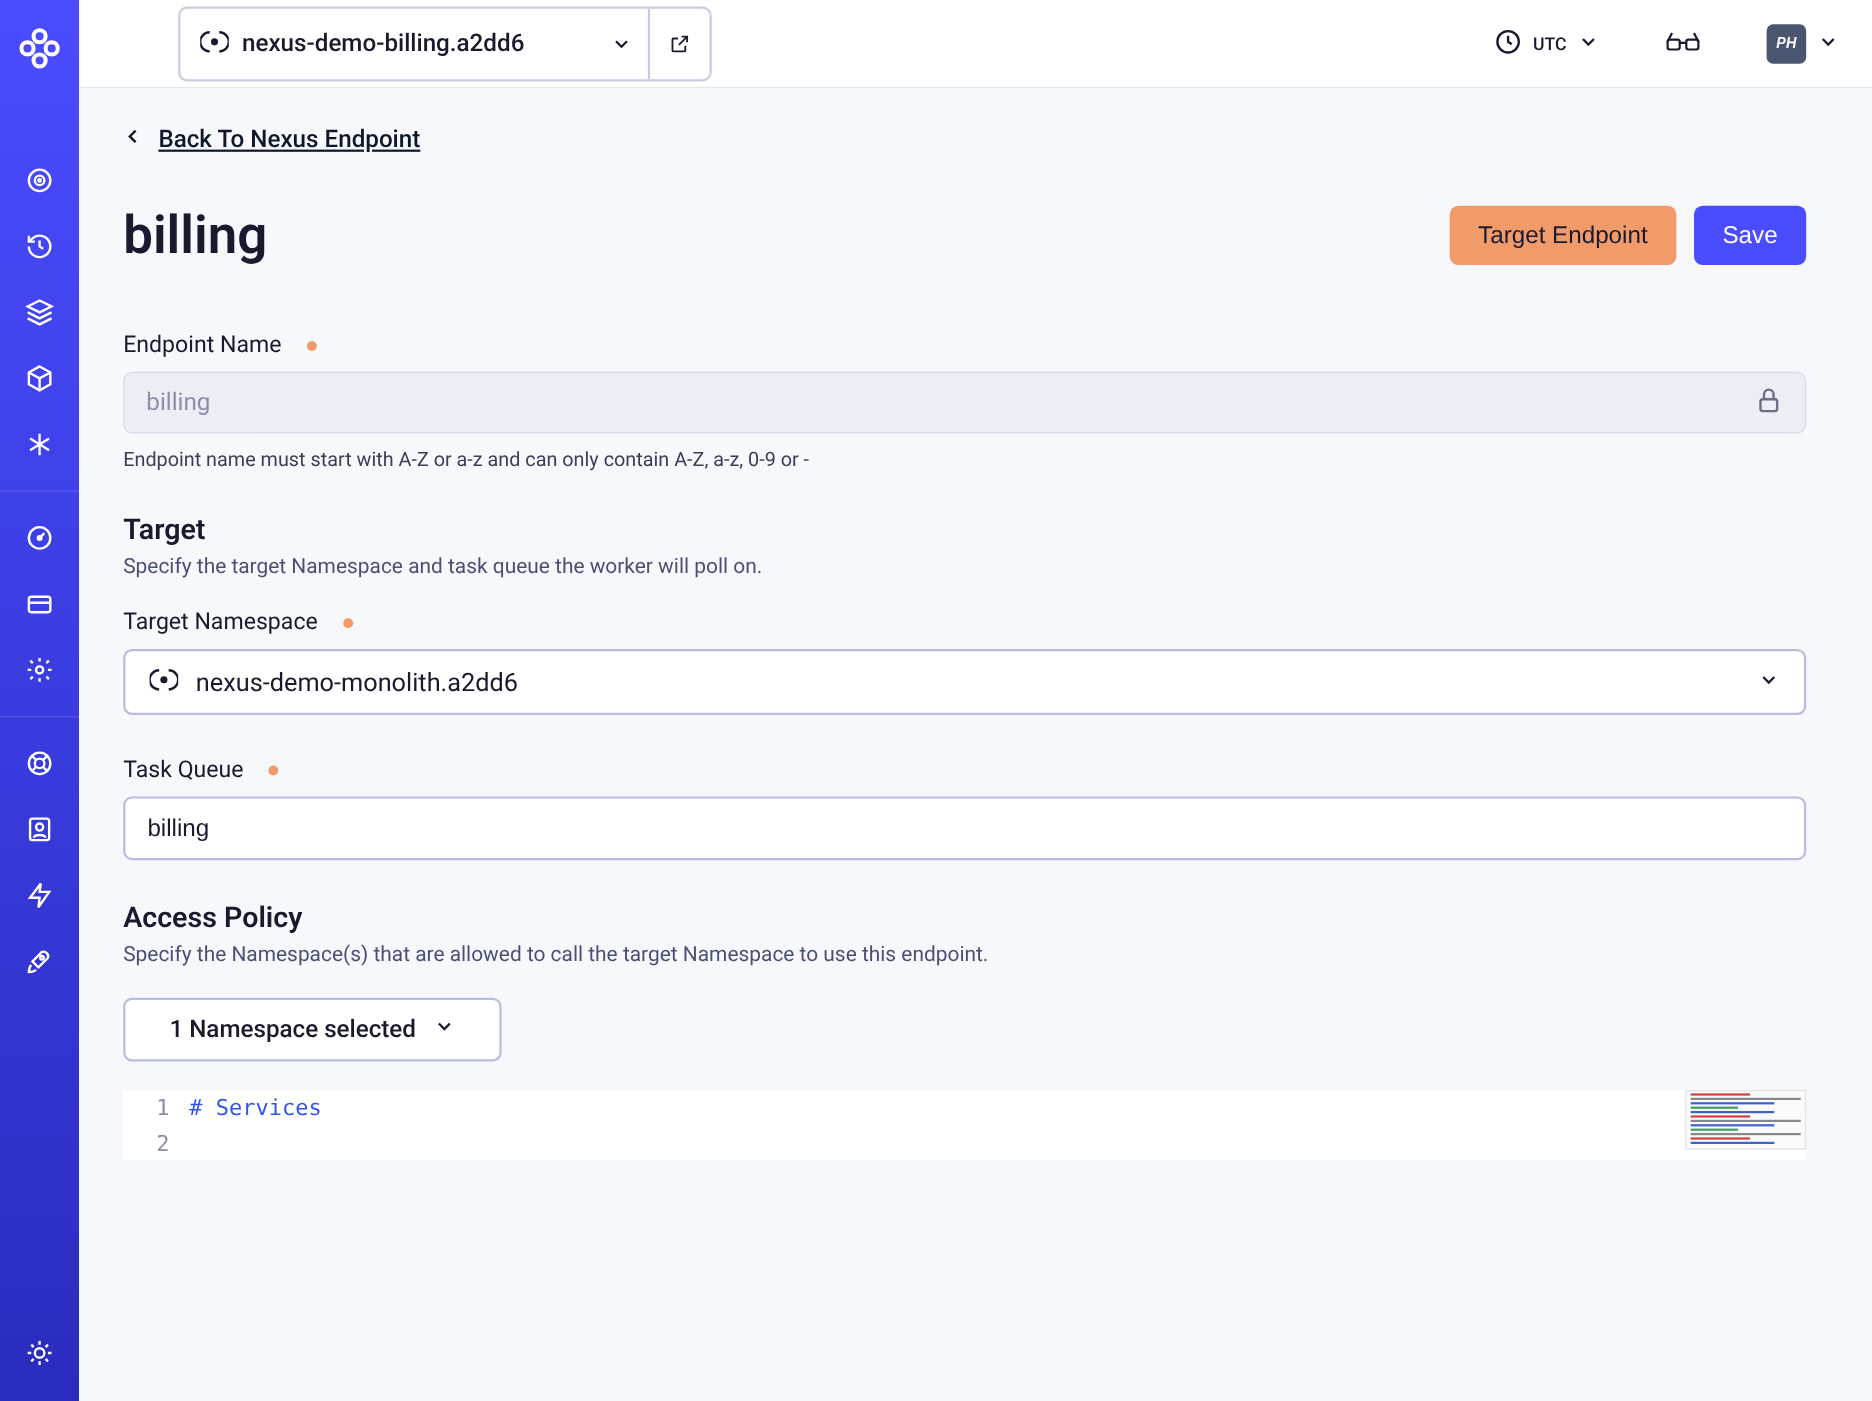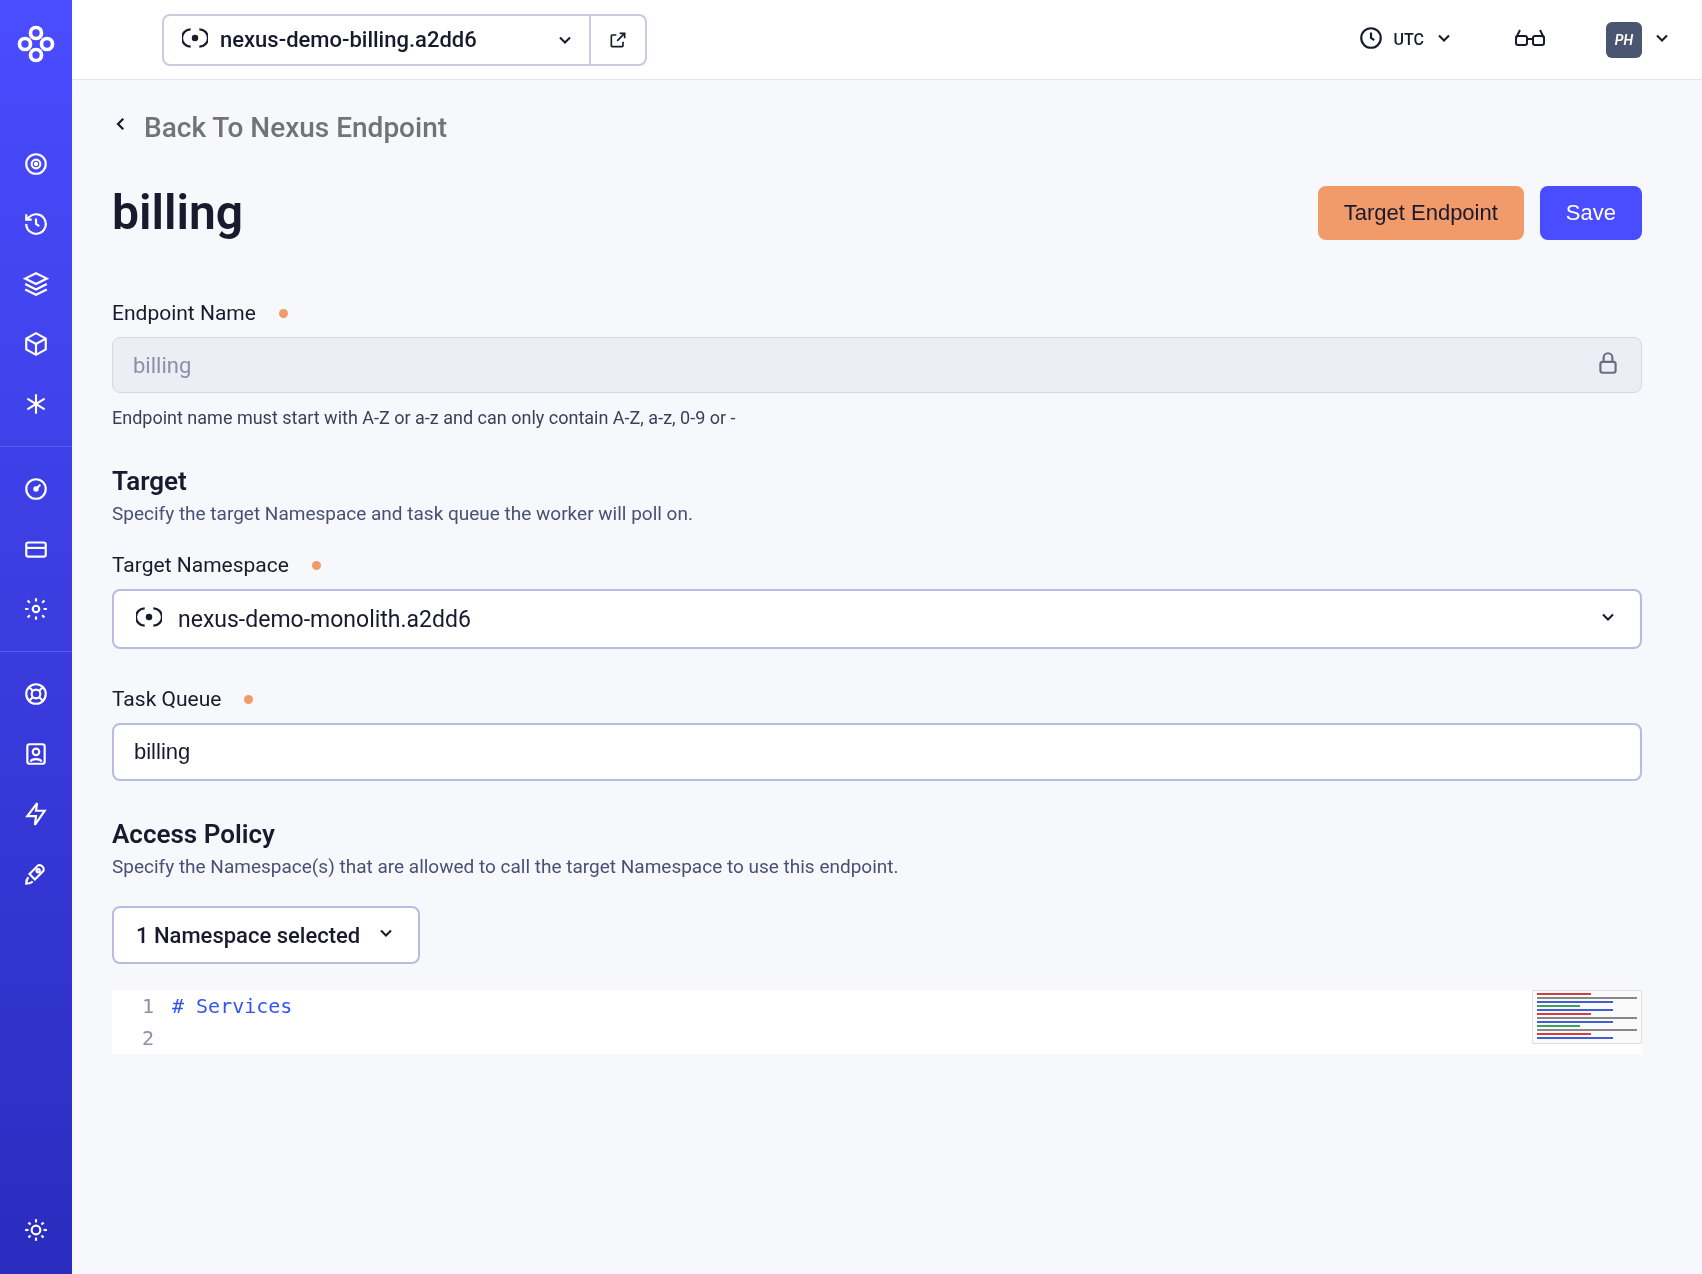--- a/index.html
+++ b/index.html
@@ -37,39 +37,39 @@
   height: 80px;
   border-bottom:1px solid #e4e6ef;
   display:flex; align-items:center;
   padding: 0 30px 0 90px;
   gap: 20px;
 }
 .ns-selector {
   display:flex; align-items:center;
   border:2px solid #c9cce0;
   border-radius:8px;
-  height:52px;
+  height:68px;
   overflow:hidden;
 }
 .ns-main { display:flex; align-items:center; gap:12px; padding:0 18px; height:100%; }
 .ns-main .ns-icon svg { stroke:#1a1a2e; stroke-width:2; fill:none; }
 .ns-text { font-size:22px; font-weight:500; color:#1a1a2e; }
 .ns-chev { padding:0 14px 0 60px; display:flex; align-items:center; cursor:pointer; }
 .ns-ext { border-left:2px solid #c9cce0; width:56px; height:100%; display:flex; align-items:center; justify-content:center; cursor:pointer; }
 .topbar .flex-spacer { flex:1; }
 .tz-selector { display:flex; align-items:center; gap:10px; font-size:16px; font-weight:500; cursor:pointer; }
 .glasses-icon { margin-left:40px; cursor:pointer; }
 .avatar { margin-left:40px; display:flex; align-items:center; gap:10px; cursor:pointer;font-style:italic; }
 .avatar-box { width:36px; height:36px; background:#4a5570; color:#fff; font-size:14px; font-weight:600; border-radius:6px; display:flex; align-items:center; justify-content:center; }
 
 
 .content { flex:1; overflow-y:auto; background:#f7f8fc; padding: 30px 60px 0 40px; }
 .back-link { display:flex; align-items:center; gap:14px; margin-bottom:40px; cursor:pointer; }
 .back-link .chev { font-size:26px; color:#1a1a2e; }
-.back-link .text { font-size:28px; color:#737373; font-weight:500; }
+.back-link .text { font-size:22px; text-decoration:underline; color:#0f172a; font-weight:500; }
 
 .page-header { display:flex; align-items:center; margin-bottom:60px; }
 .page-title { font-size:48px; font-weight:600; color:#1a1a2e; flex:1; }
 .btn { padding:14px 26px; border-radius:8px; font-size:22px; font-weight:500; border:none; cursor:pointer; }
 .btn-delete { background:#f19b6a; color:#1a1a2e; margin-right:16px; }
 .btn-save { background:#4a4cff; color:#fff; }
 
 .form-group { margin-bottom:38px; }
 .form-label { font-size:21px; font-weight:400; color:#1a1a2e; display:flex; align-items:center; gap:23px; margin-bottom:12px; }
 .req-dot { width:9px; height:9px; background:#f19b6a; border-radius:50%; display:inline-block; }
@@ -99,21 +99,21 @@
 .text-input {
   display:flex; align-items:center;
   background:#fff; border:2px solid #b8bce0; border-radius:8px;
   padding:14px 20px; height:58px;
 }
 .text-input input { border:none; outline:none; width:100%; font-size:22px; color:#1a1a2e; background:transparent; }
 
 .ns-count-select {
   display:inline-flex; align-items:center; gap:16px;
   background:#fff; border:2px solid #b8bce0; border-radius:8px;
-  padding:14px 22px; height:58px; cursor:pointer;
+  padding:14px 40px; height:58px; cursor:pointer;
   font-size:22px; font-weight:500;
 }
 
 .tab-group {
   display:inline-flex;
   border:1px solid #c9cce0; border-radius:8px; overflow:hidden;
   margin-top:30px;
 }
 .tab { padding:14px 24px; font-size:21px; cursor:pointer; background:#fff; }
 .tab.active { background:#b0b5cf; font-weight:500; }

